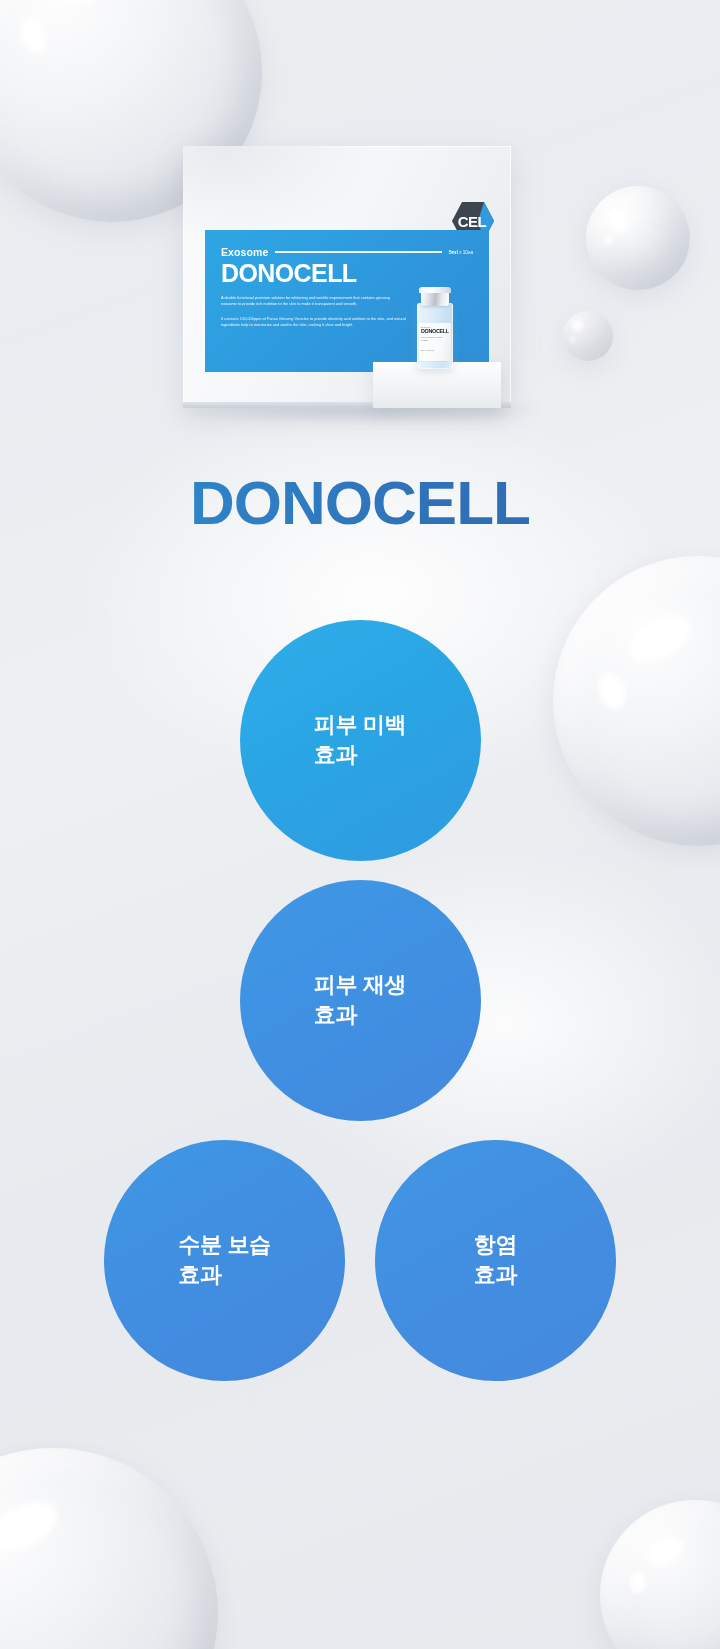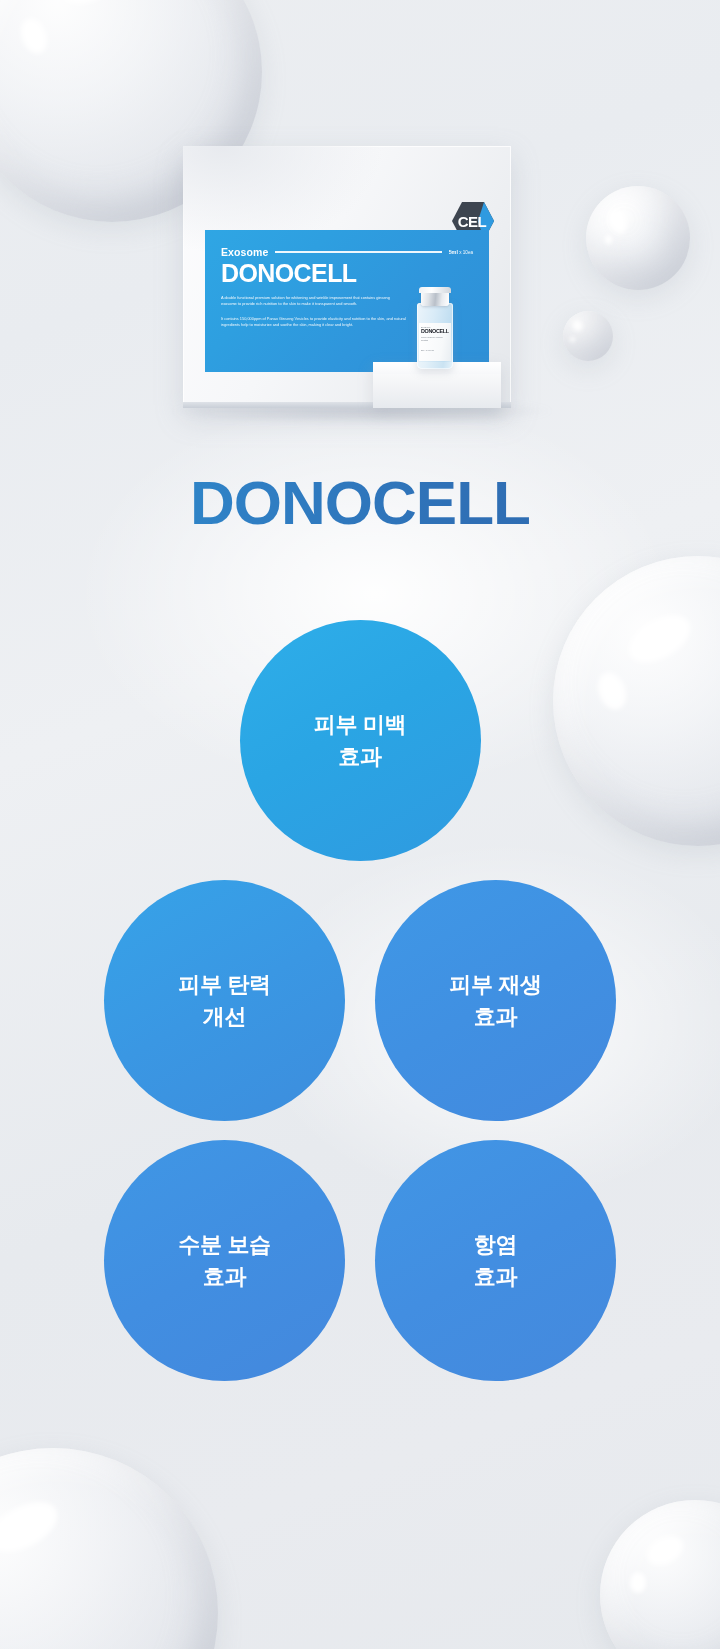--- a/index.html
+++ b/index.html
@@ -175,26 +175,25 @@
   .circles {
     position:absolute; left:0; top:620px; width:720px;
   }
   .circle-row {
     display:flex; justify-content:center; gap:30px;
     margin-bottom:19px;
   }
   .circle {
     width:241px; height:241px; border-radius:50%;
     display:flex; align-items:center; justify-content:center;
-    text-align:center;
     color:#ffffff;
     font-size:22px; font-weight:bold; line-height:1.45;
     letter-spacing:-0.3px;
   }
-  .circle .l2 { display:block; }
+  .circle .l2 { display:block;font-family:Liberation Mono, monospace; }
 
   .c-1 { background:linear-gradient(150deg, #2eaee9 0%, #2aa5e4 45%, #2f9ae0 100%); }
   .c-2 { background:linear-gradient(150deg, #3a9ee8 0%, #3b95e4 50%, #3f8fe0 100%); }
   .c-3 { background:linear-gradient(150deg, #36a3e8 0%, #3a97e3 50%, #3d8ddd 100%); }
   .c-4 { background:linear-gradient(150deg, #3f98e6 0%, #4090e2 50%, #4389de 100%); }
   .c-5 { background:linear-gradient(150deg, #3f97e5 0%, #418ee1 50%, #4488dd 100%); }
   .c-6 { background:linear-gradient(150deg, #4196e5 0%, #428ee1 50%, #4589dd 100%); }
 </style>
 </head>
 <body>
@@ -285,26 +284,20 @@
     <div class="circle-row">
       <div class="circle c-1">
         <span>
           <span>피부 미백</span>
           <span class="l2">효과</span>
         </span>
       </div>
     </div>
 
     <div class="circle-row">
-      <div class="circle c-3">
-        <span>
-          <span>피부 탄력</span>
-          <span class="l2">개선</span>
-        </span>
-      </div>
       <div class="circle c-4">
         <span>
           <span>피부 재생</span>
           <span class="l2">효과</span>
         </span>
       </div>
     </div>
 
     <div class="circle-row">
       <div class="circle c-5">

